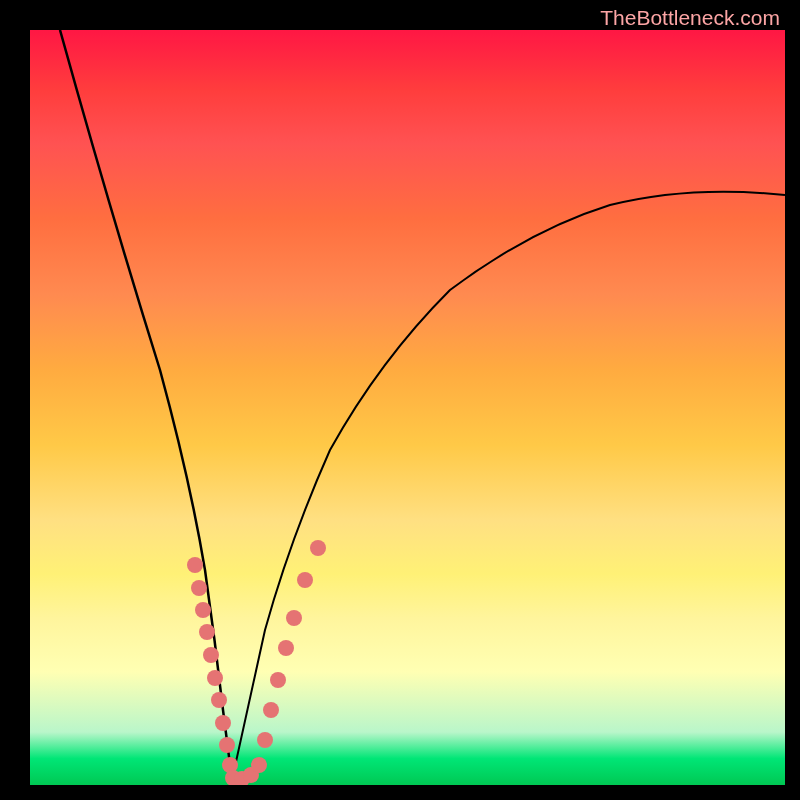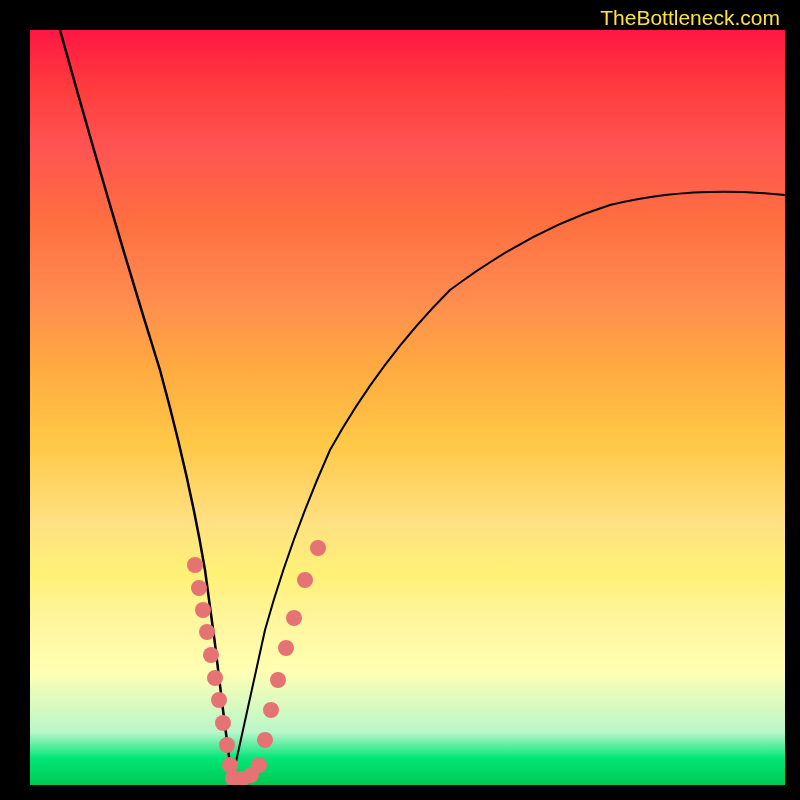--- a/index.html
+++ b/index.html
@@ -12,21 +12,21 @@
       height: 800px;
       background: #000;
       position: relative;
       overflow: hidden;
       font-family: Arial, sans-serif;
     }
     .watermark {
       position: absolute;
       top: 6px;
       right: 20px;
-      color: #fde047;
+      color: #fca5a5;
       font-size: 21px;
       font-weight: normal;
       z-index: 10;
     }
     .plot-area {
       position: absolute;
       left: 30px;
       top: 30px;
       width: 755px;
       height: 755px;

